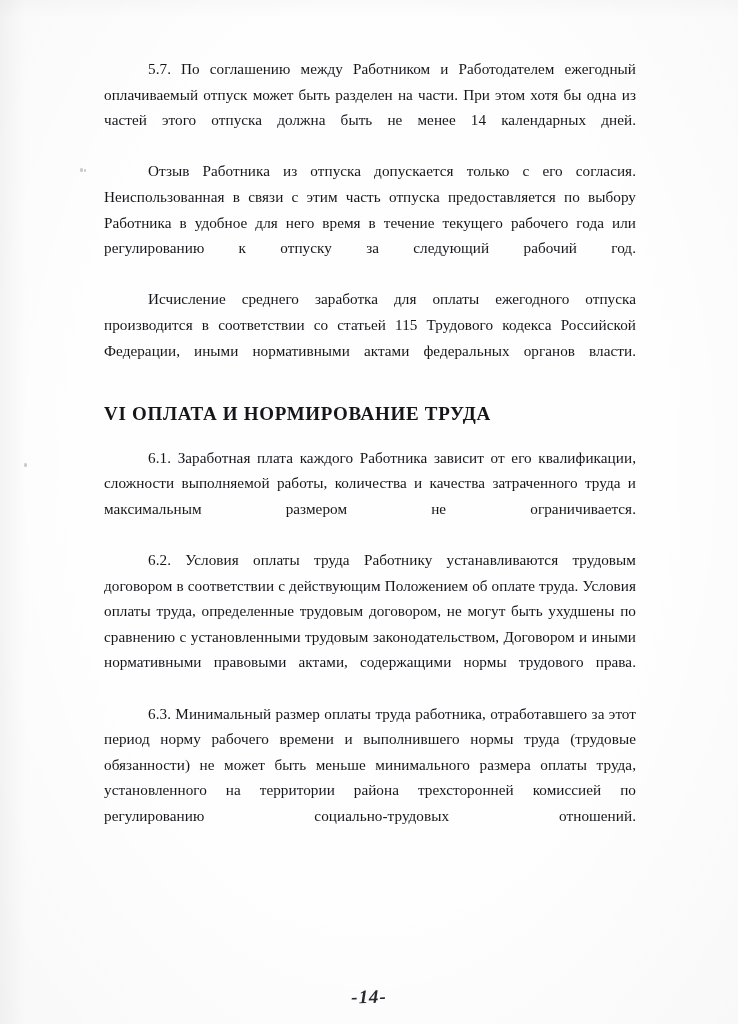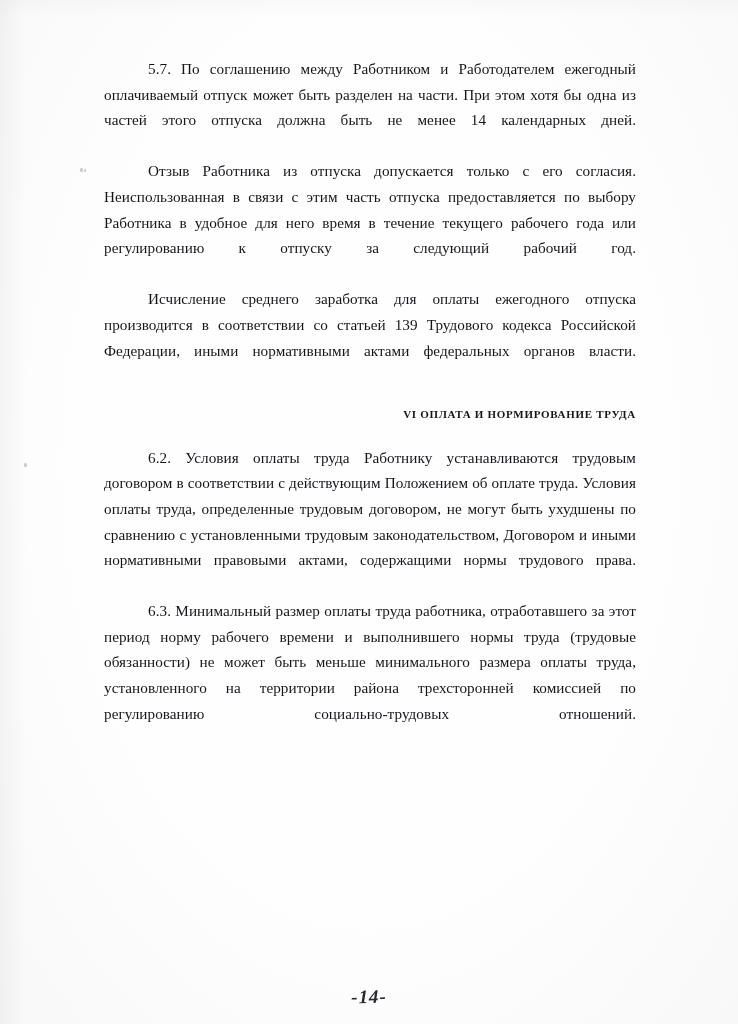--- a/index.html
+++ b/index.html
@@ -55,22 +55,22 @@
 
   
   p.para::after {
     content: "";
     display: inline-block;
     width: 100%;
   }
 
   h2.section-heading {
     margin: 14px 0 20px 0;
-    text-align: right;
-    font-size: 11px;
+    text-align: left;
+    font-size: 19px;
     font-weight: bold;
     letter-spacing: 0.7px;
     line-height: 22px;
   }
 
   .page-number {
     position: absolute;
     left: 0;
     right: 0;
     top: 986px;
@@ -97,27 +97,28 @@
   <div class="speck" style="left:80px; top:168px; width:3px; height:4px;"></div>
   <div class="speck" style="left:84px; top:169px; width:2px; height:3px;"></div>
   <div class="speck" style="left:24px; top:463px; width:3px; height:4px;"></div>
 
   <div class="body-text">
 
     <p class="para indent">5.7. По соглашению между Работником и Работодателем ежегодный оплачиваемый отпуск может быть разделен на части. При этом хотя бы одна из частей этого отпуска должна быть не менее 14 календарных дней.</p>
 
     <p class="para indent">Отзыв Работника из отпуска допускается только с его согласия. Неиспользованная в связи с этим часть отпуска предоставляется по выбору Работника в удобное для него время в течение текущего рабочего года или регулированию к отпуску за следующий рабочий год.</p>
 
-    <p class="para indent">Исчисление среднего заработка для оплаты ежегодного отпуска производится в соответствии со статьей 139 Трудового кодекса Российской Федерации, иными нормативными актами федеральных органов власти.</p>
+    <p class="para indent">Исчисление среднего заработка для оплаты ежегодного отпуска производится в соответствии со статьей 115 Трудового кодекса Российской Федерации, иными нормативными актами федеральных органов власти.</p>
 
 
 
 
     <h2 class="section-heading">VI  ОПЛАТА  И  НОРМИРОВАНИЕ ТРУДА</h2>
 
+    <p class="para indent">6.1. Заработная плата каждого Работника зависит от его квалификации, сложности выполняемой работы, количества и качества затраченного труда и максимальным размером не ограничивается.</p>
 
     <p class="para indent">6.2. Условия оплаты труда Работнику устанавливаются трудовым договором в соответствии с действующим Положением об оплате труда. Условия оплаты труда, определенные трудовым договором, не могут быть ухудшены по сравнению с установленными трудовым законодательством, Договором и иными нормативными правовыми актами, содержащими нормы трудового права.</p>
 
     <p class="para indent">6.3.  Минимальный размер оплаты труда работника, отработавшего за этот период норму рабочего времени и выполнившего нормы труда (трудовые обязанности)  не может быть меньше минимального размера оплаты труда, установленного на территории района трехсторонней комиссией по регулированию социально-трудовых отношений.</p>
 
   </div>
 
   <div class="page-number">
     <span class="pn-inner">-14-</span>
   </div>

